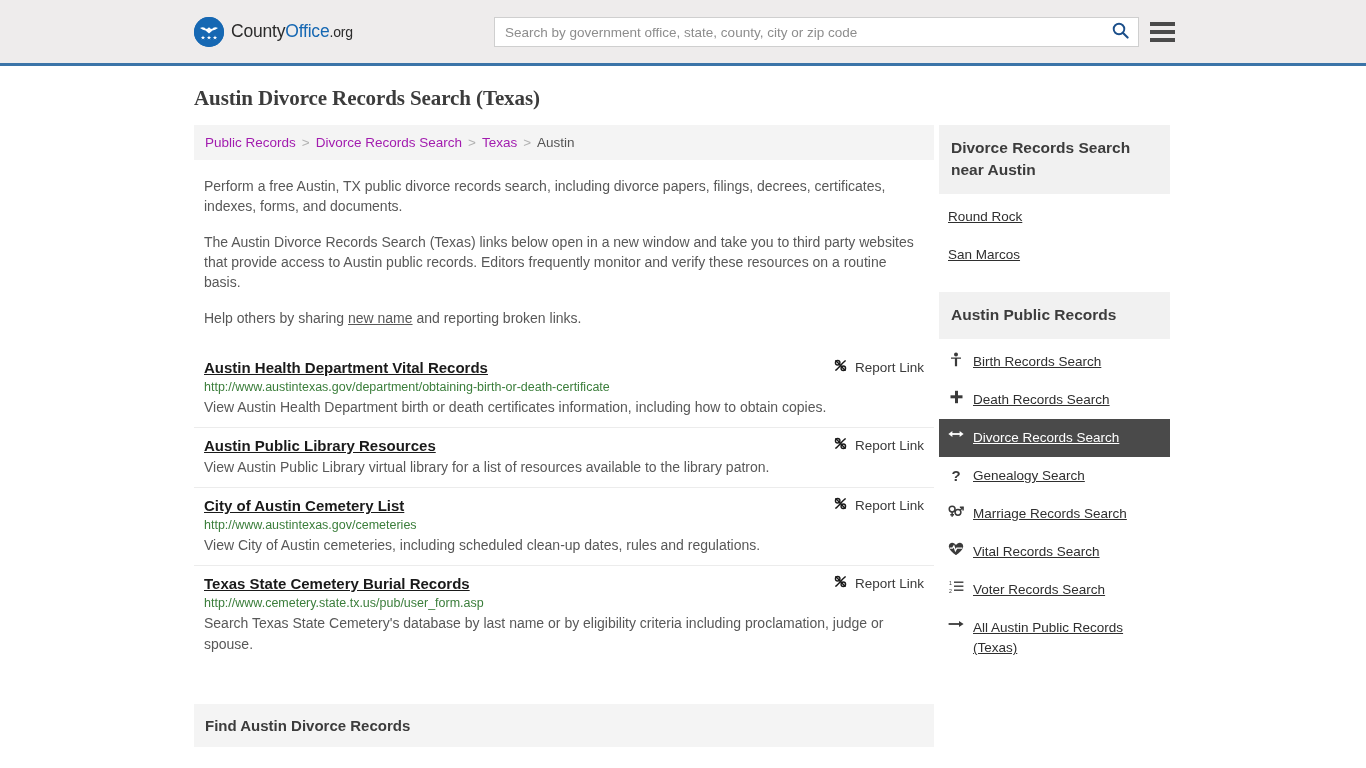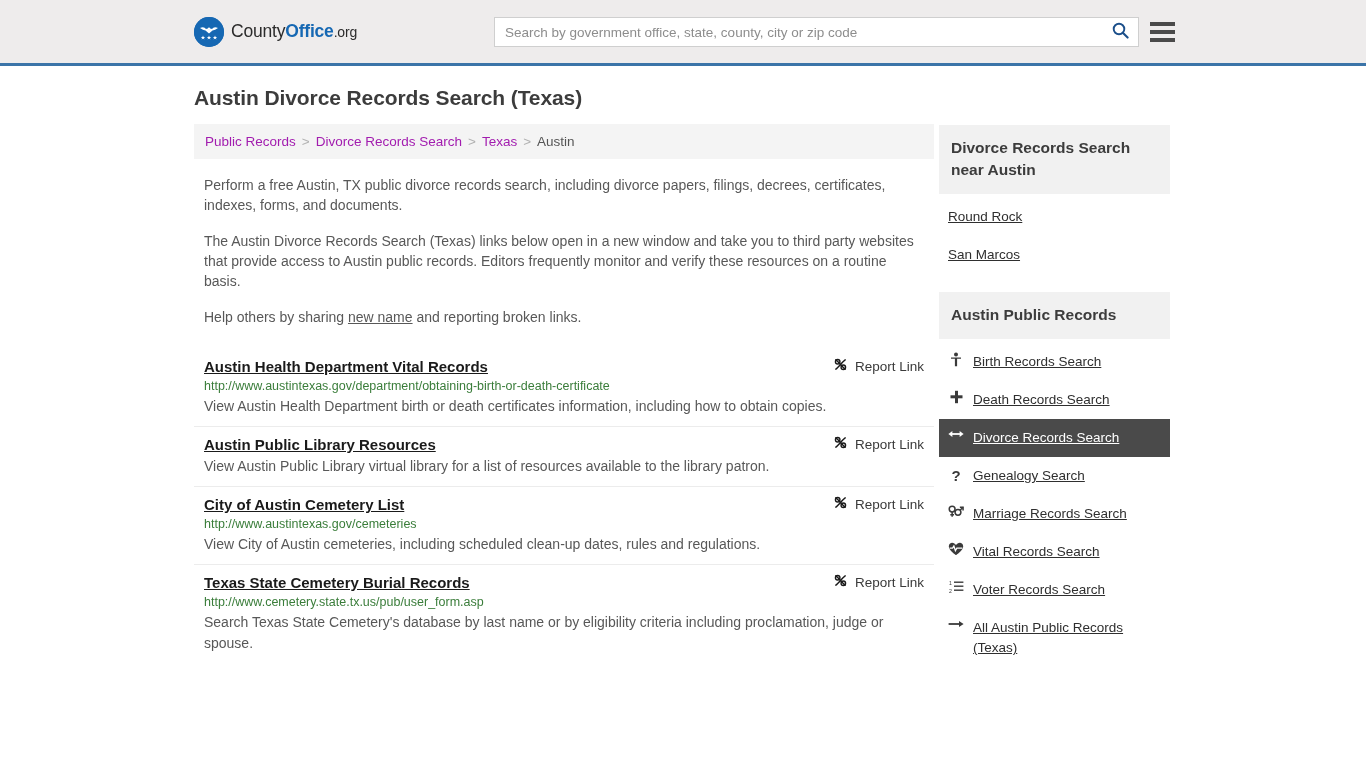--- a/index.html
+++ b/index.html
@@ -37,21 +37,21 @@
     flex: 0 0 auto;
   }
   .logo-mark svg { position: absolute; left: 0; top: 0; }
   .logo-text {
     font-size: 17.5px;
     letter-spacing: -0.2px;
     white-space: nowrap;
     line-height: 1;
   }
   .logo-text .c1 { color: #2b2b2b; }
-  .logo-text .c2 { color: #1668b3; font-weight: bold; }
+  .logo-text .c2 { color: #1668b3; font-weight: normal; }
   .logo-text .c3 { color: #2b2b2b; font-size: 14px; }
 
   .search-wrap {
     position: absolute;
     left: 494px; top: 17px;
     width: 645px; height: 30px;
     background: #ffffff;
     border: 1px solid #cfcfcf;
     display: flex;
     align-items: center;
@@ -105,20 +105,21 @@
     left: 939px; top: 59px;
     width: 231px;
   }
 
   h1.page-title {
     font-size: 21px;
     color: #3c3c3c;
     margin: 0 0 14px 0;
     font-weight: bold;
     letter-spacing: -0.1px;
+    font-family: Liberation Serif, serif;
   }
 
   .breadcrumb {
     background: #f4f4f4;
     padding: 10px 11px;
     font-size: 13.5px;
     color: #555;
     display: flex;
     align-items: center;
     flex-wrap: wrap;
@@ -379,20 +380,23 @@
             </span>
             <span>Report Link</span>
           </span>
         </div>
         <div class="result-url">http://www.cemetery.state.tx.us/pub/user_form.asp</div>
         <div class="result-desc">Search Texas State Cemetery's database by last name or by eligibility criteria including proclamation, judge or spouse.</div>
       </div>
 
     </div>
 
+    <div class="find-section">
+      <h2>Find Austin Divorce Records</h2>
+    </div>
 
   </div>
 
   <aside class="side-col">
 
     <div class="panel-head">Divorce Records Search near Austin</div>
     <div class="panel-list">
       <a class="panel-row" href="#">
         <span class="lbl">Round Rock</span>
       </a>

